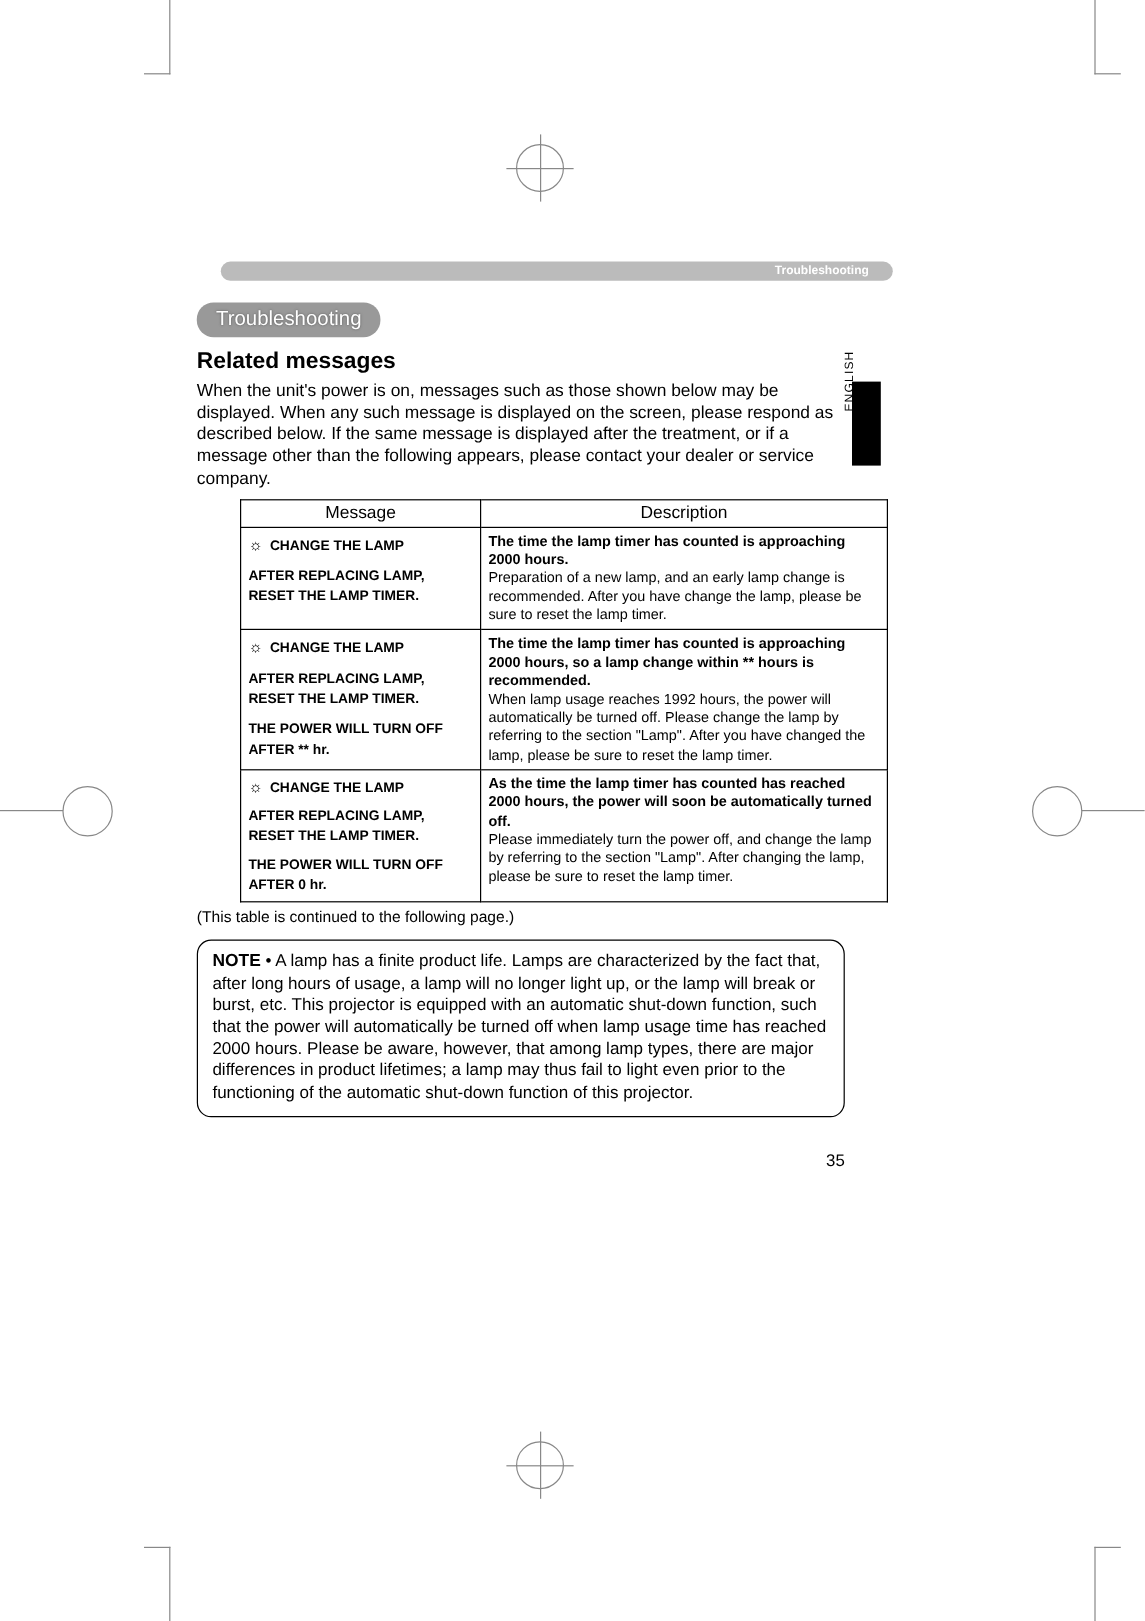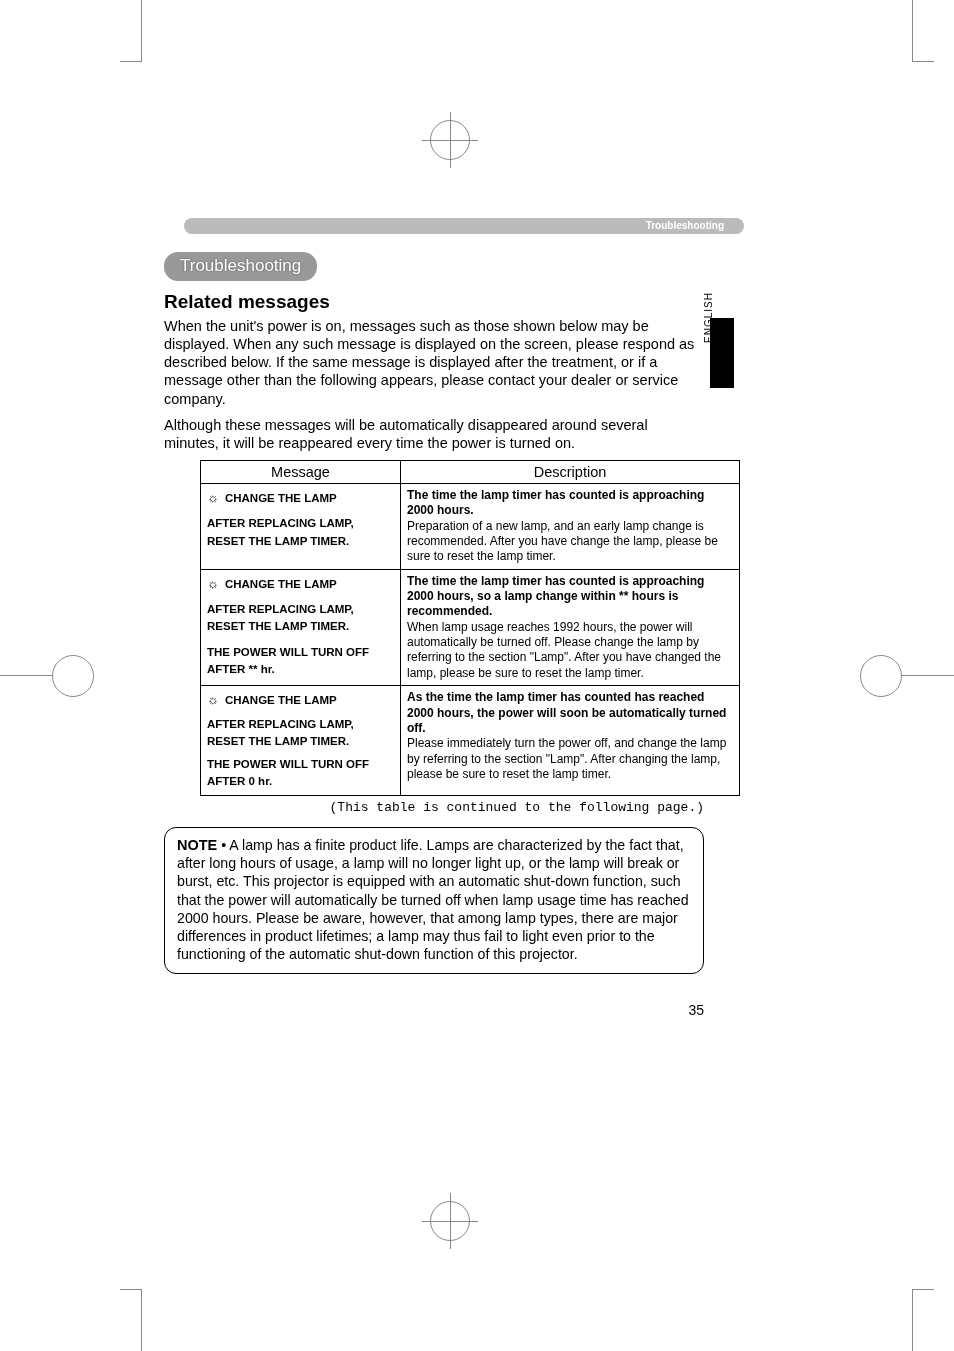--- a/index.html
+++ b/index.html
@@ -140,24 +140,22 @@
     display:inline-block;
     border:1px solid #000;
     padding: 4px 8px;
     font-size: 10.5px;
     line-height: 1.3;
   }
   td.desc-cell b { font-weight: bold; }
   td.desc-cell { font-size: 12px; line-height: 1.28; }
 
   .continued {
-    text-align: right;
     font-size: 13px;
     margin-top: 4px;
-    font-family: Liberation Mono, monospace;
   }
 
   .note-box {
     border: 1px solid #000;
     border-radius: 12px;
     padding: 8px 12px 10px 12px;
     margin-top: 12px;
     font-size: 14.2px;
     line-height: 1.28;
   }
@@ -209,21 +207,20 @@
     </div>
 
     <div class="side-tab"></div>
     <div class="side-tab-text">ENGLISH</div>
 
     <span class="pill">Troubleshooting</span>
 
     <h2 class="section-h">Related messages</h2>
 
     <p class="body">When the unit's power is on, messages such as those shown below may be displayed. When any such message is displayed on the screen, please respond as described below. If the same message is displayed after the treatment, or if a message other than the following appears, please contact your dealer or service company.</p>
-    <p class="body">Although these messages will be automatically disappeared around several minutes, it will be reappeared every time the power is turned on.</p>
 
     <table class="msg-table">
       <thead>
         <tr>
           <th>Message</th>
           <th>Description</th>
         </tr>
       </thead>
       <tbody>
         <tr>

